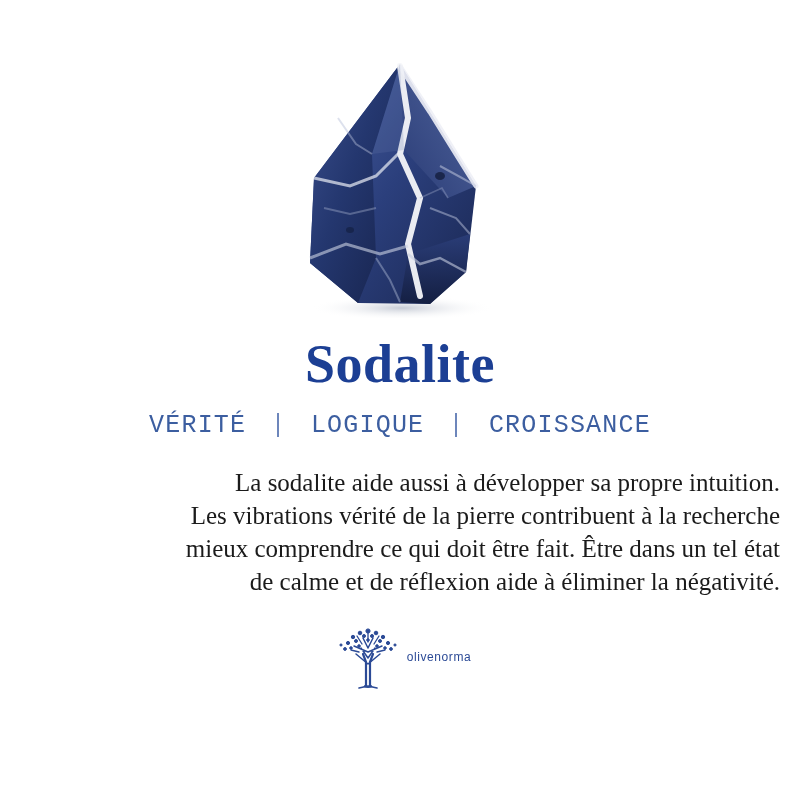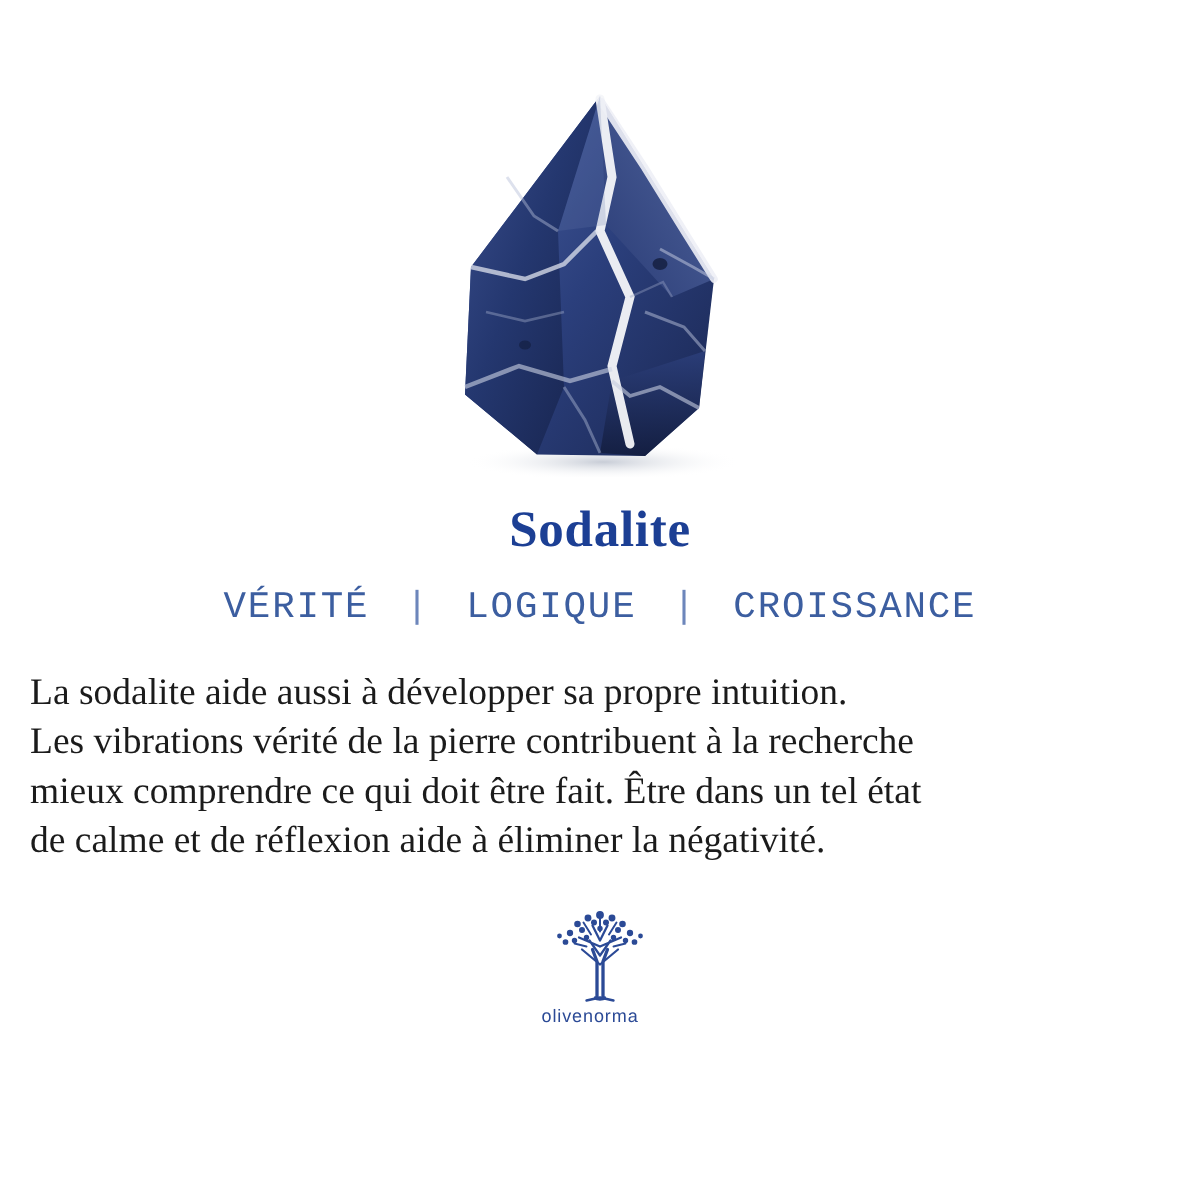--- a/index.html
+++ b/index.html
@@ -41,21 +41,21 @@
   }
   .stone-svg {
     display: block;
     width: 240px;
     height: 260px;
   }
 
   
   .title {
     font-family: "Liberation Serif", serif;
-    font-size: 34px;
+    font-size: 54px;
     font-weight: bold;
     color: #1c3f94;
     letter-spacing: 0.5px;
     line-height: 1.05;
     margin-top: 6px;
     text-align: center;
   }
 
   
   .keywords {
@@ -71,35 +71,34 @@
     color: #6d86bb;
     padding: 0 8px;
   }
 
   
   .description {
     font-family: "Liberation Serif", serif;
     font-size: 25px;
     color: #1b1b1b;
     line-height: 1.32;
-    text-align: left;
+    text-align: right;
     margin-top: 26px;
     width: 760px;
   }
   .description .line {
     display: block;
     white-space: nowrap;
   }
 
   
   .logo-area {
     margin-top: 26px;
     display: flex;
-    flex-direction: column;
-    align-items: flex-start;
+    align-items: center;
   }
   .tree-svg {
     display: block;
     width: 78px;
     height: 66px;
   }
   .brand {
     font-family: "Liberation Sans", sans-serif;
     font-size: 12px;
     letter-spacing: 0.6px;

